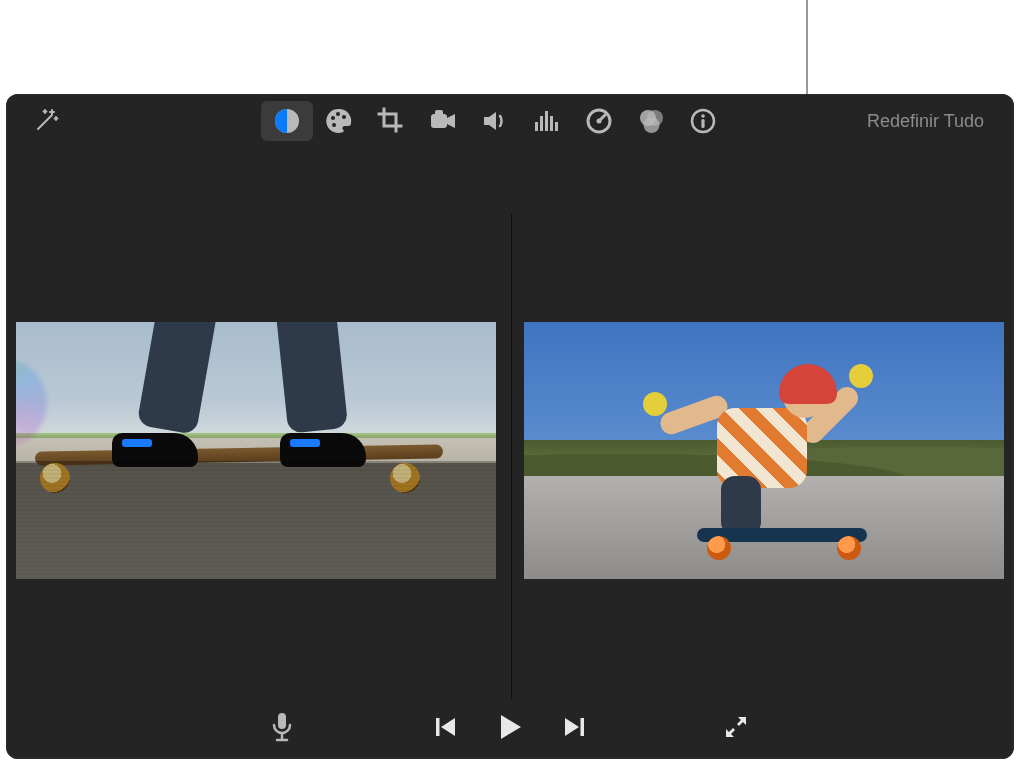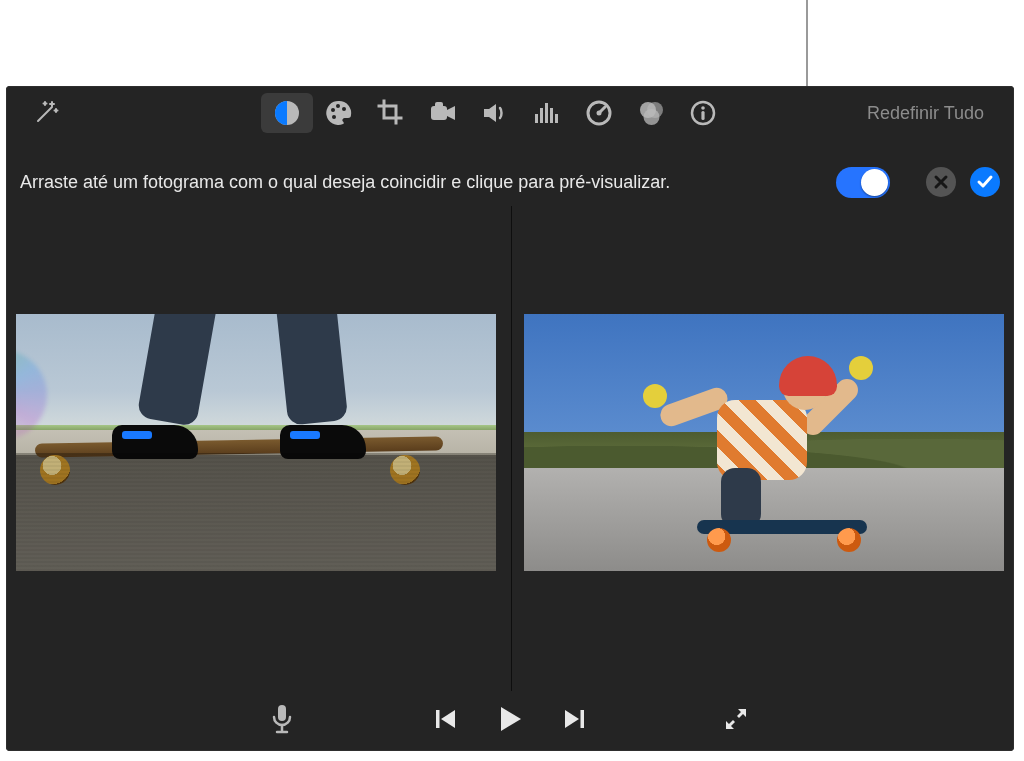--- a/index.html
+++ b/index.html
@@ -35,25 +35,25 @@
     position: absolute;
     left: 806px;
     top: 181px;
     width: 30px;
     height: 2px;
     background: #9a9a9a;
   }
   .panel {
     position: absolute;
     left: 6px;
-    top: 86px;
+    top: 94px;
     width: 1008px;
     height: 665px;
     background: var(--bg-panel);
-    border-radius: 4px;
+    border-radius: 12px;
     overflow: hidden;
     box-shadow: 0 0 0 1px #2e2e2e inset;
   }
   
   .toolbar {
     position: absolute;
     left: 0; top: 0; right: 0;
     height: 54px;
     display: flex;
     align-items: center;
@@ -400,37 +400,20 @@
           <rect x="13.4" y="13" width="3.2" height="9" rx="1.5" fill="#b9b9b9"></rect>
         </svg>
       </span>
     </div>
 
     <div class="reset-label">
       <span>Redefinir Tudo</span>
     </div>
   </div>
 
-  <div class="subbar">
-    <span class="instruction">Arraste até um fotograma com o qual deseja coincidir e clique para pré-visualizar.</span>
-
-    <span class="toggle">
-      <span class="knob"></span>
-    </span>
-    <span class="circ-btn circ-cancel">
-      <svg width="16" height="16" viewBox="0 0 16 16">
-        <path d="M3 3l10 10M13 3L3 13" stroke="#161616" stroke-width="3" stroke-linecap="round"></path>
-      </svg>
-    </span>
-    <span class="circ-btn circ-accept">
-      <svg width="18" height="18" viewBox="0 0 18 18">
-        <path d="M3 9l4 4 8-9" stroke="#fff" stroke-width="3" fill="none" stroke-linecap="round" stroke-linejoin="round"></path>
-      </svg>
-    </span>
-  </div>
 
   <div class="divider-v"></div>
 
   <div class="previews">
     <div class="preview-pane">
       <div class="frame left">
         <div class="rainbow"></div>
         <div class="leg l1"></div>
           <div class="leg l2"></div>
         <div class="board"></div>

